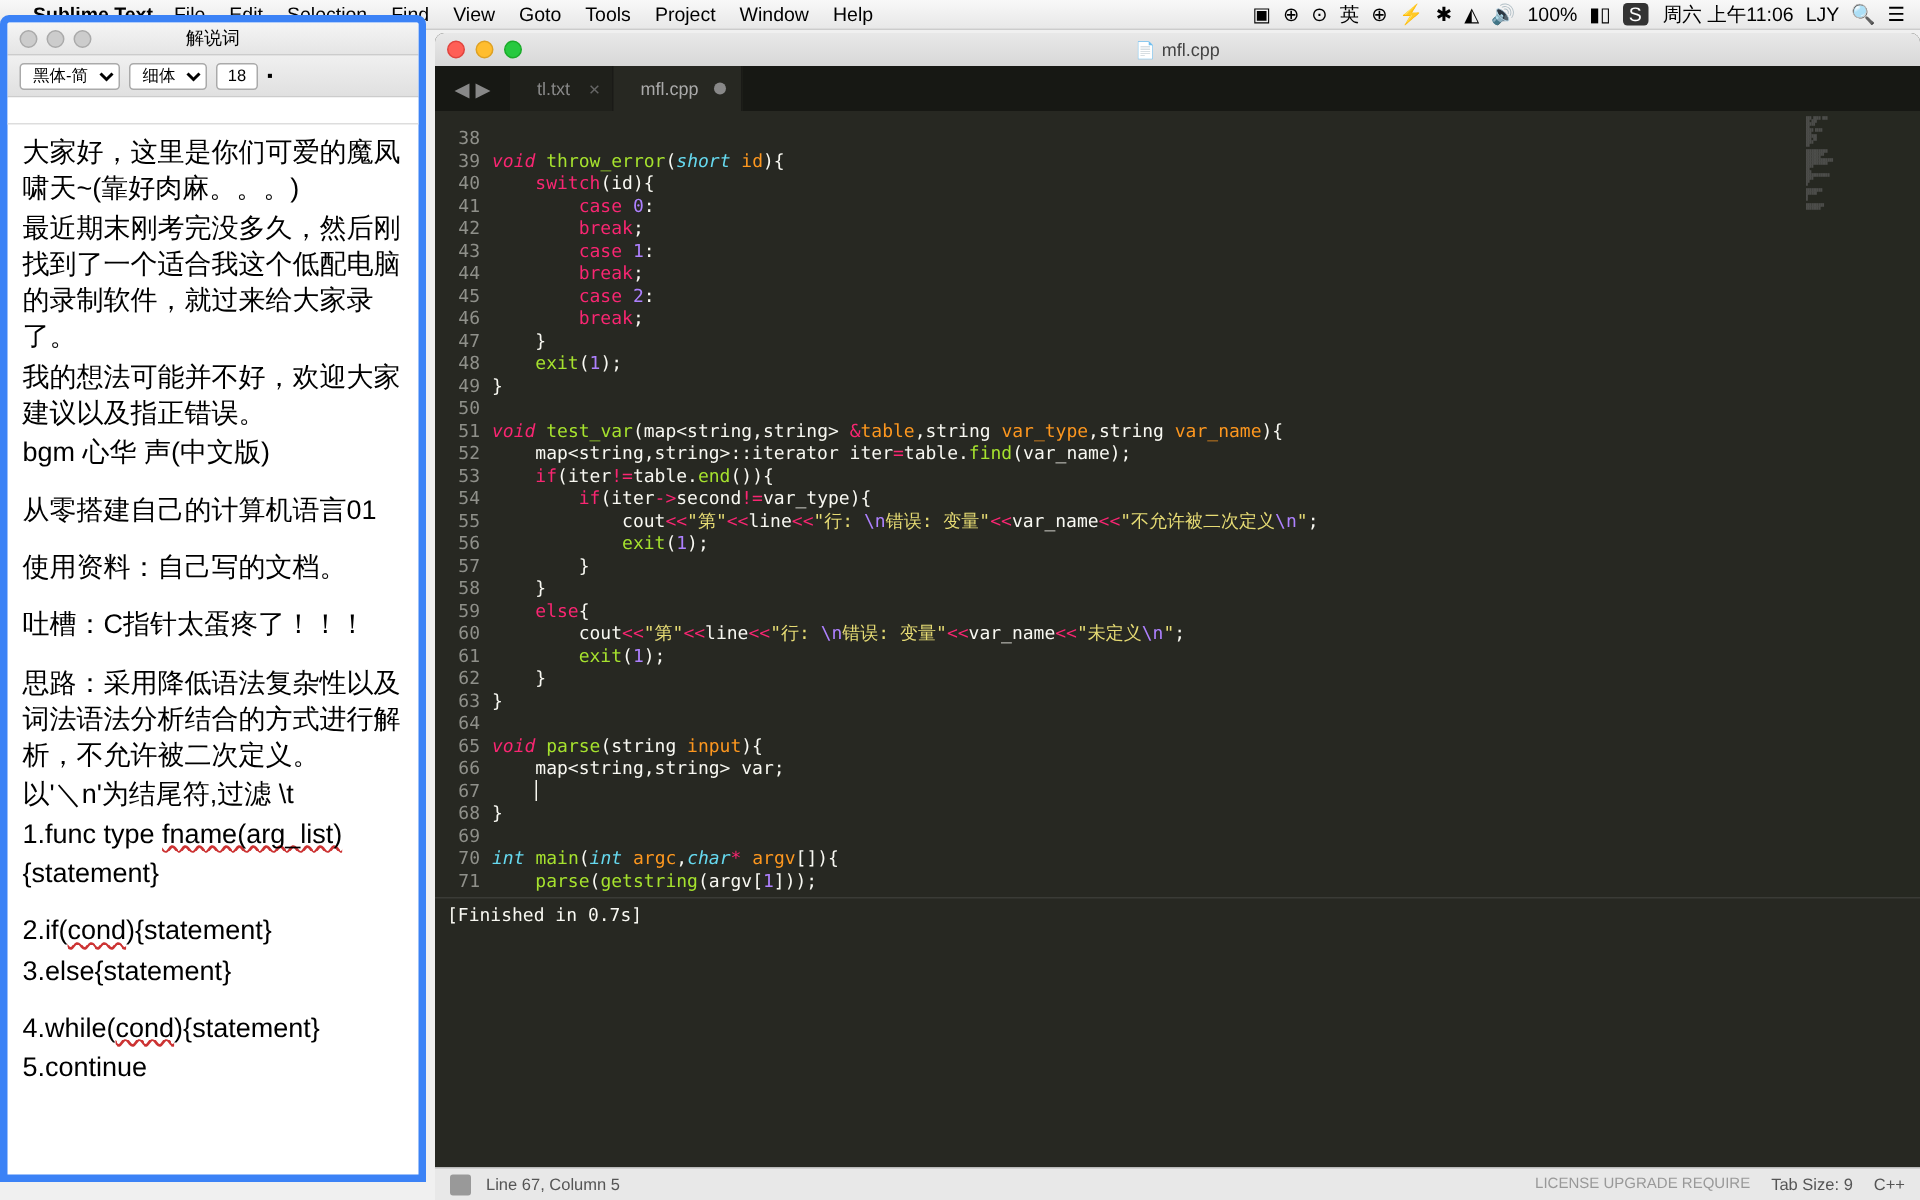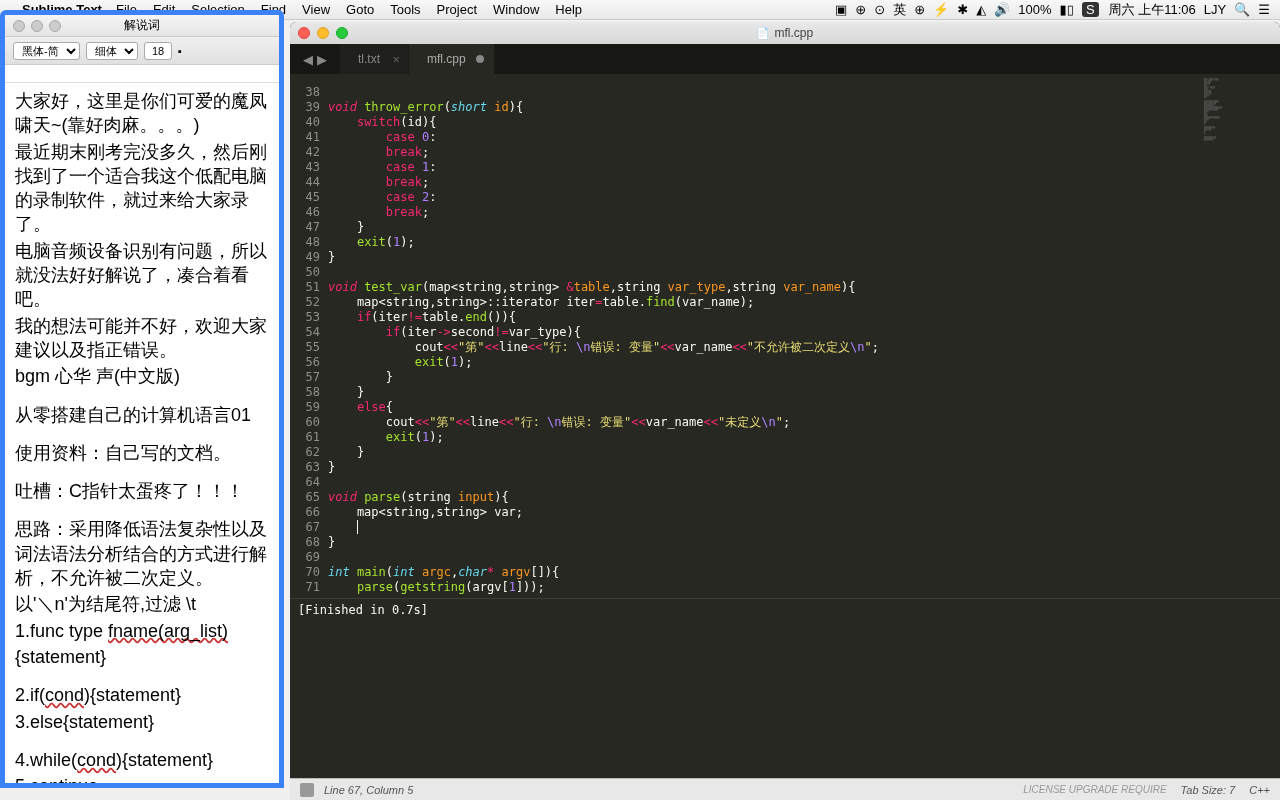--- a/index.html
+++ b/index.html
@@ -57,21 +57,21 @@
 .code .esc { color: #ae81ff; }
 .code .op { color: #f92672; }
 .code .id { color: #fd971f; }
 .code .cur { border-left: 1px solid #f8f8f0; }
 
 .minimap { position: absolute; right: 0; top: 0; width: 80px; height: 100%; background: #272822; opacity: 0.6; }
 .minimap-content { padding: 4px; font-size: 2px; line-height: 2px; color: #666; font-family: monospace; }
 
 .sublime-output { height: 180px; background: #272822; border-top: 1px solid #3a3b36; color: #f8f8f2; font-family: "Menlo", monospace; font-size: 12px; padding: 4px 8px; }
 
-.sublime-status { height: 22px; background: #e8e8e8; border-top: 1px solid #bbb; display: flex; align-items: center; font-size: 11px; color: #555; padding: 0 10px; font-style: italic; }
+.sublime-status { height: 22px; background: #e8e8e8; border-top: 1px solid #bbb; display: flex; align-items: center; font-size: 11px; color: #555; padding: 0 10px; }
 .status-icon-box { width: 14px; height: 14px; background: #999; margin-right: 10px; border-radius: 2px; }
 .sublime-status .spacer { flex: 1; }
 </style>
 </head>
 <body>
 
 <div class="menubar">
   <span class="apple"></span>
   <span class="app-name">Sublime Text</span>
   <span class="menu-item">File</span>
@@ -115,21 +115,20 @@
   <div class="textedit-toolbar">
     <select class="toolbar-select"><option>黑体-简</option></select>
     <select class="toolbar-select"><option>细体</option></select>
     <input class="toolbar-select toolbar-num" value="18" style="">
     <span style="font-size:11px">▪</span>
   </div>
   <div class="textedit-ruler"></div>
   <div class="textedit-body">
     <p>大家好，这里是你们可爱的魔凤啸天~(靠好肉麻。。。)</p>
     <p>最近期末刚考完没多久，然后刚找到了一个适合我这个低配电脑的录制软件，就过来给大家录了。</p>
-    <p>电脑音频设备识别有问题，所以就没法好好解说了，凑合着看吧。</p>
     <p>我的想法可能并不好，欢迎大家建议以及指正错误。</p>
     <p>bgm 心华 声(中文版)</p>
     <p class="spaced">从零搭建自己的计算机语言01</p>
     <p class="spaced">使用资料：自己写的文档。</p>
     <p class="spaced">吐槽：C指针太蛋疼了！！！</p>
     <p class="spaced">思路：采用降低语法复杂性以及词法语法分析结合的方式进行解析，不允许被二次定义。</p>
     <p>以'＼n'为结尾符,过滤 \t</p>
     <p><span>1.func type </span><span class="underln">fname(arg_list)</span></p>
     <p>{statement}</p>
     <p class="spaced"><span>2.if(</span><span class="underln">cond</span><span>){statement}</span></p>
@@ -242,16 +241,16 @@
     </div>
   </div>
   <div class="sublime-output">
     <span>[Finished in 0.7s]</span>
   </div>
   <div class="sublime-status">
     <div class="status-icon-box"></div>
     <span>Line 67, Column 5</span>
     <span class="spacer"></span>
     <span style="margin-right:14px;color:#999;font-size:10px">LICENSE UPGRADE REQUIRE</span>
-    <span style="margin-right:14px">Tab Size: 7</span>
+    <span style="margin-right:14px">Tab Size: 9</span>
     <span>C++</span>
   </div>
 </div>
 
 </body></html>

